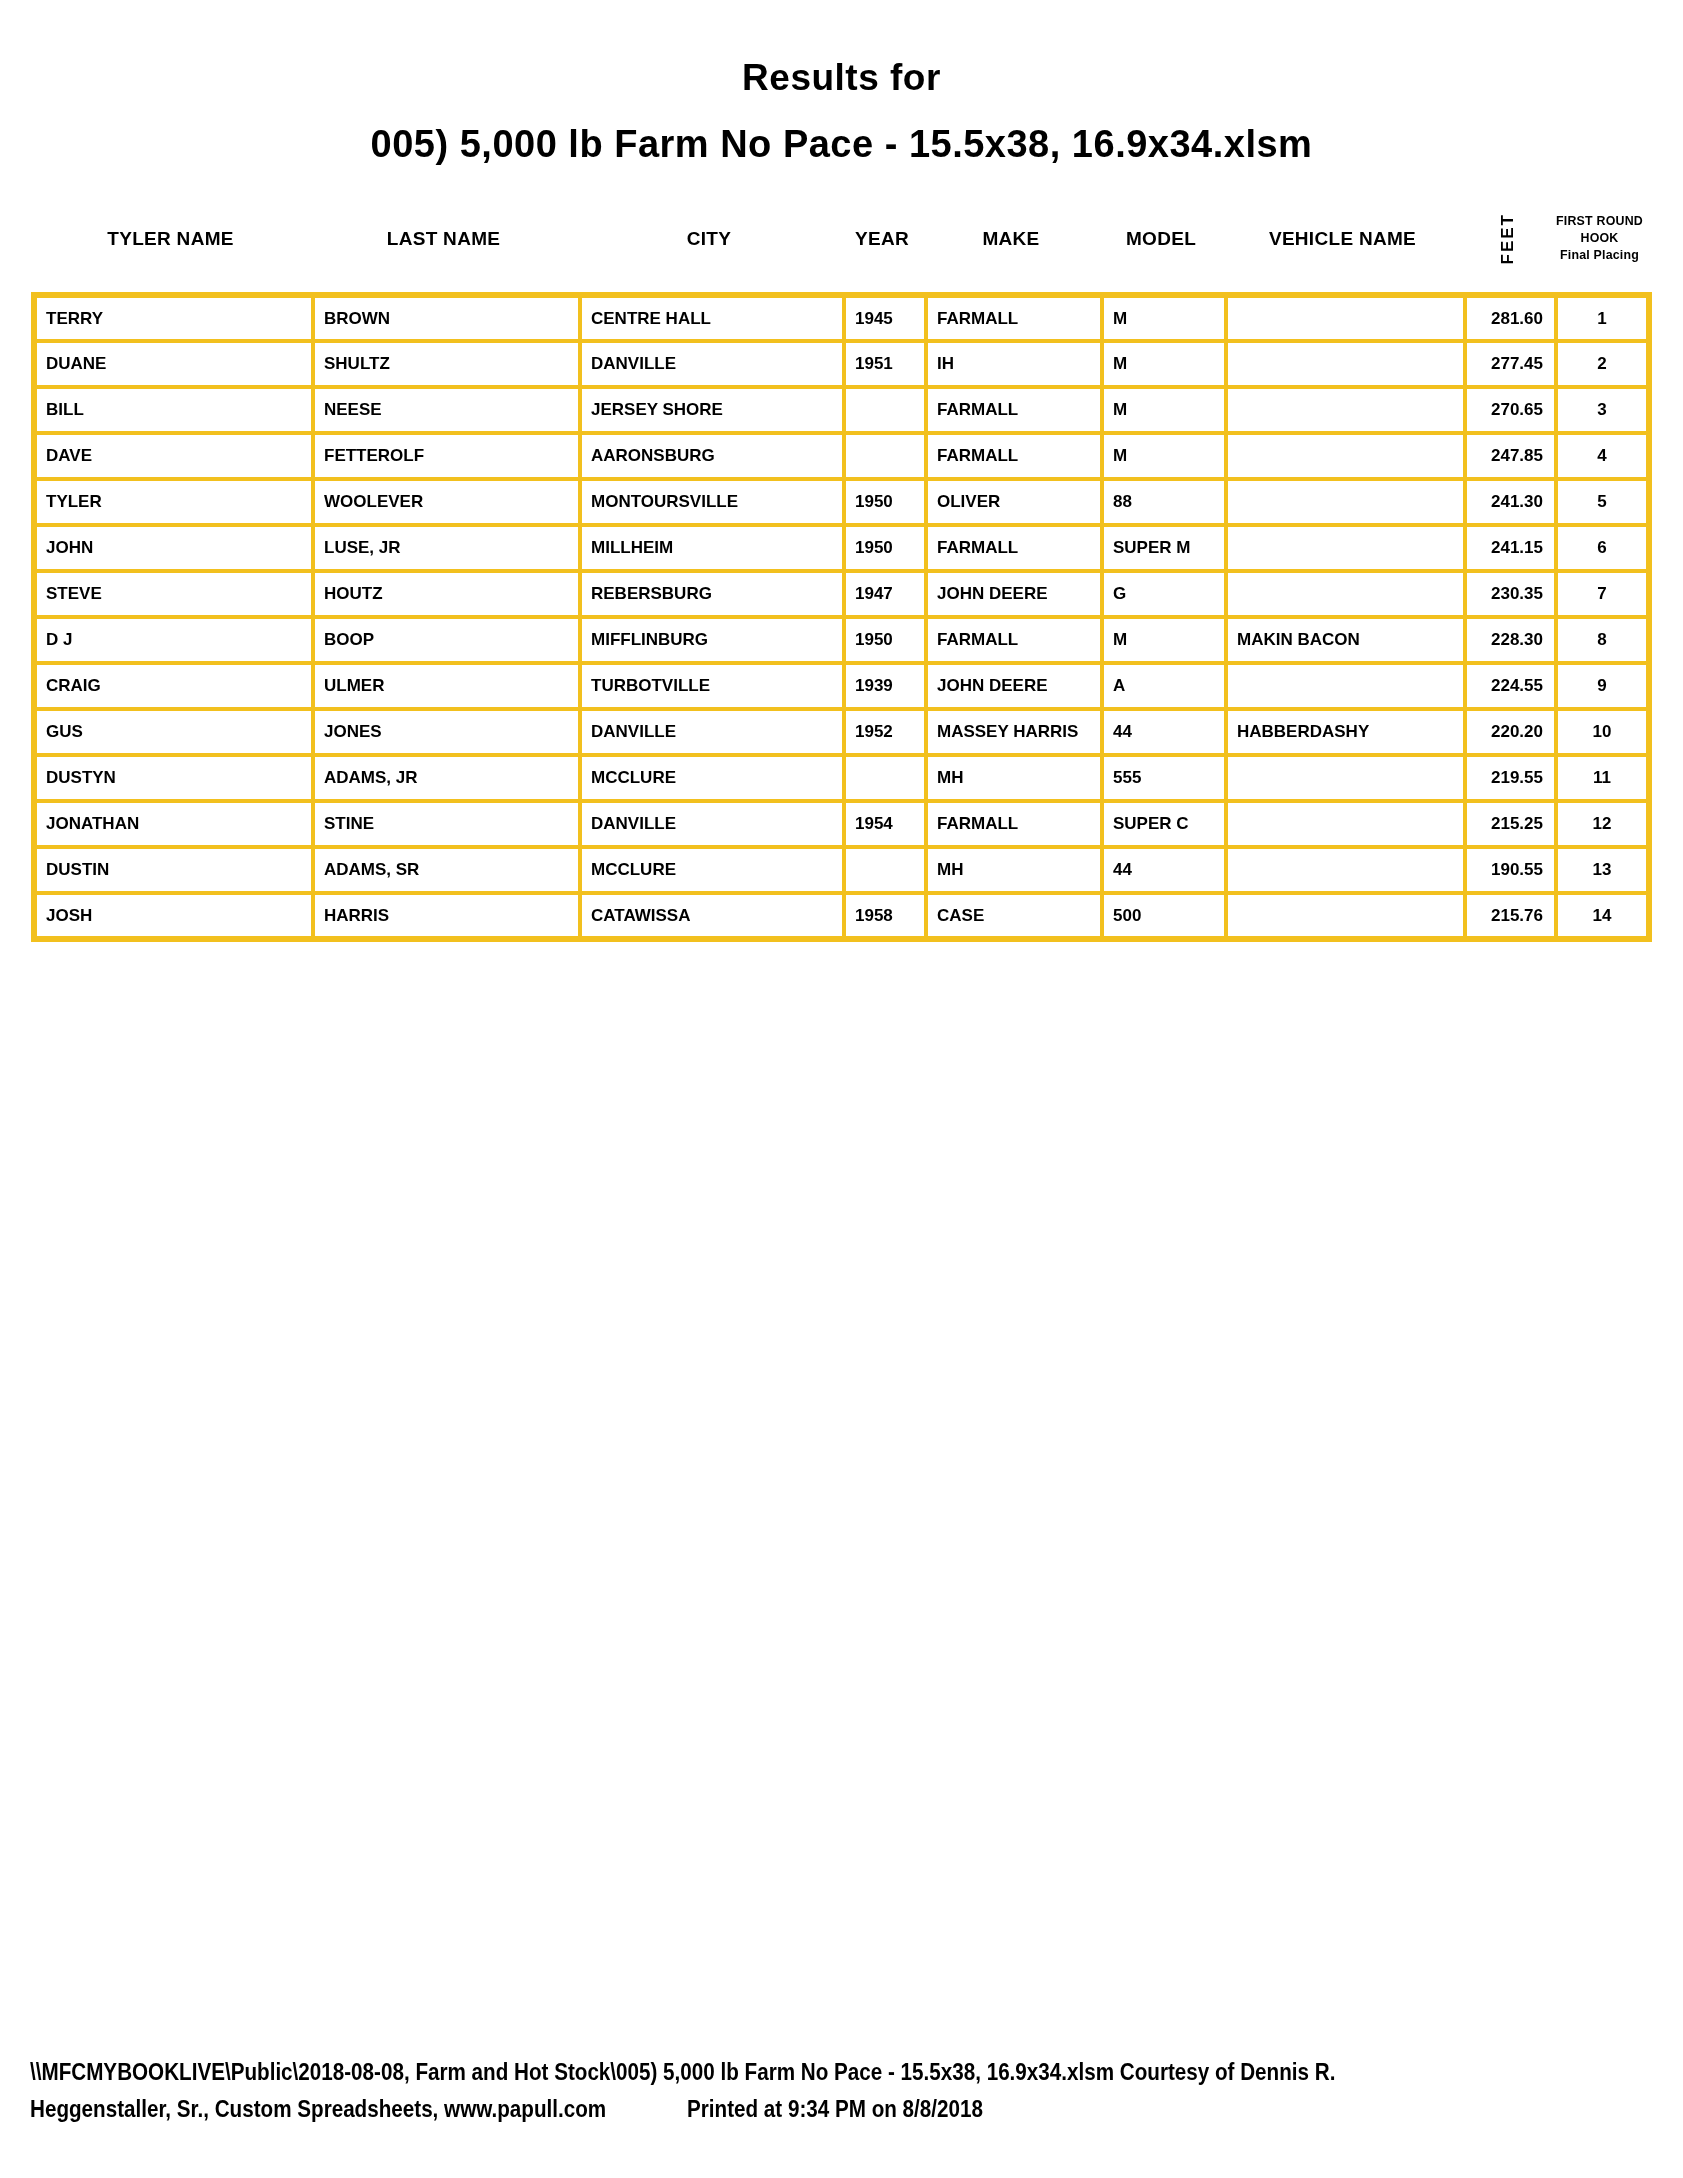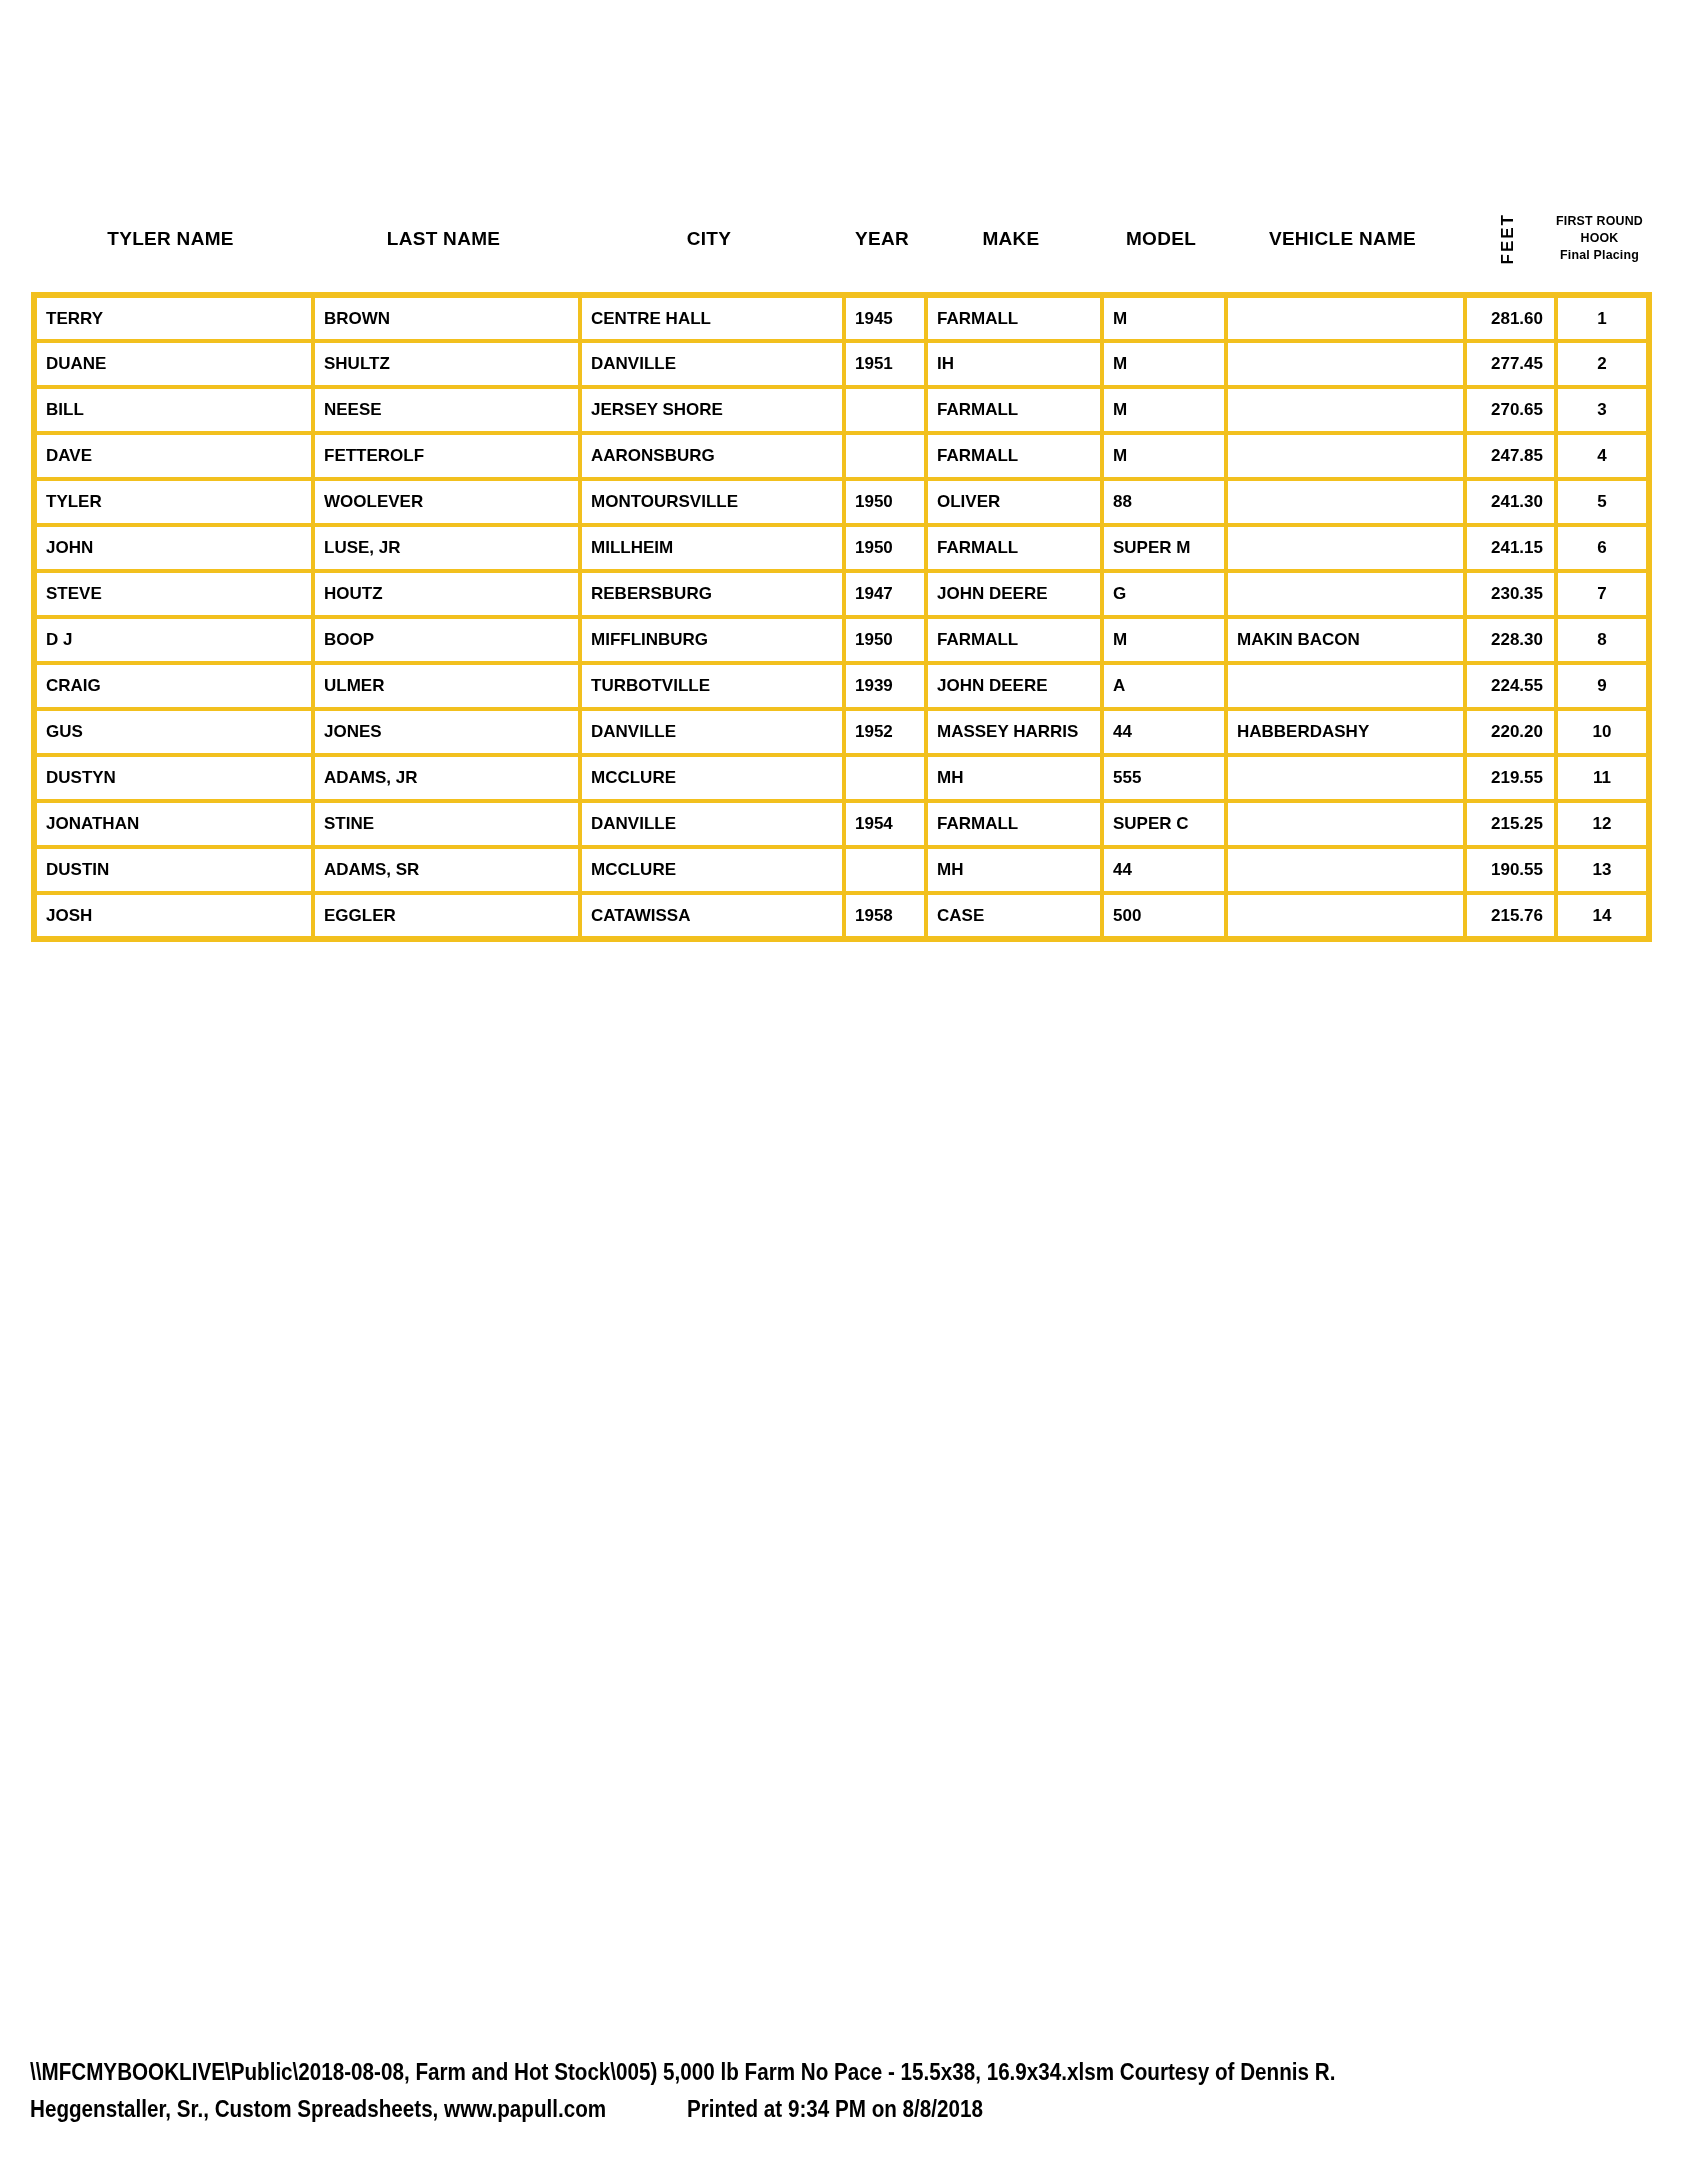--- a/index.html
+++ b/index.html
@@ -100,20 +100,24 @@
     transform: scaleX(0.86);
     transform-origin: left top;
   }
   .footer .gap { display: inline-block; width: 94px; }
 </style>
 </head>
 <body>
 
 <div class="page">
 
+  <div class="title-wrap">
+    <div class="title-line1">Results for</div>
+    <div class="title-line2">005) 5,000 lb Farm No Pace - 15.5x38, 16.9x34.xlsm</div>
+  </div>
 
   <div class="header-row">
     <div class="hcell">TYLER NAME</div>
     <div class="hcell">LAST NAME</div>
     <div class="hcell">CITY</div>
     <div class="hcell">YEAR</div>
     <div class="hcell">MAKE</div>
     <div class="hcell">MODEL</div>
     <div class="hcell">VEHICLE NAME</div>
     <div class="hcell feet">
@@ -277,21 +281,21 @@
           <td class="align-left">MCCLURE</td>
           <td class="align-left"></td>
           <td class="align-left">MH</td>
           <td class="align-left">44</td>
           <td class="align-left"></td>
           <td class="align-right">190.55</td>
           <td class="align-center">13</td>
         </tr>
         <tr>
           <td class="align-left">JOSH</td>
-          <td class="align-left">EGGLER</td>
+          <td class="align-left">HARRIS</td>
           <td class="align-left">CATAWISSA</td>
           <td class="align-left">1958</td>
           <td class="align-left">CASE</td>
           <td class="align-left">500</td>
           <td class="align-left"></td>
           <td class="align-right">215.76</td>
           <td class="align-center">14</td>
         </tr>
       </tbody>
   </table>

